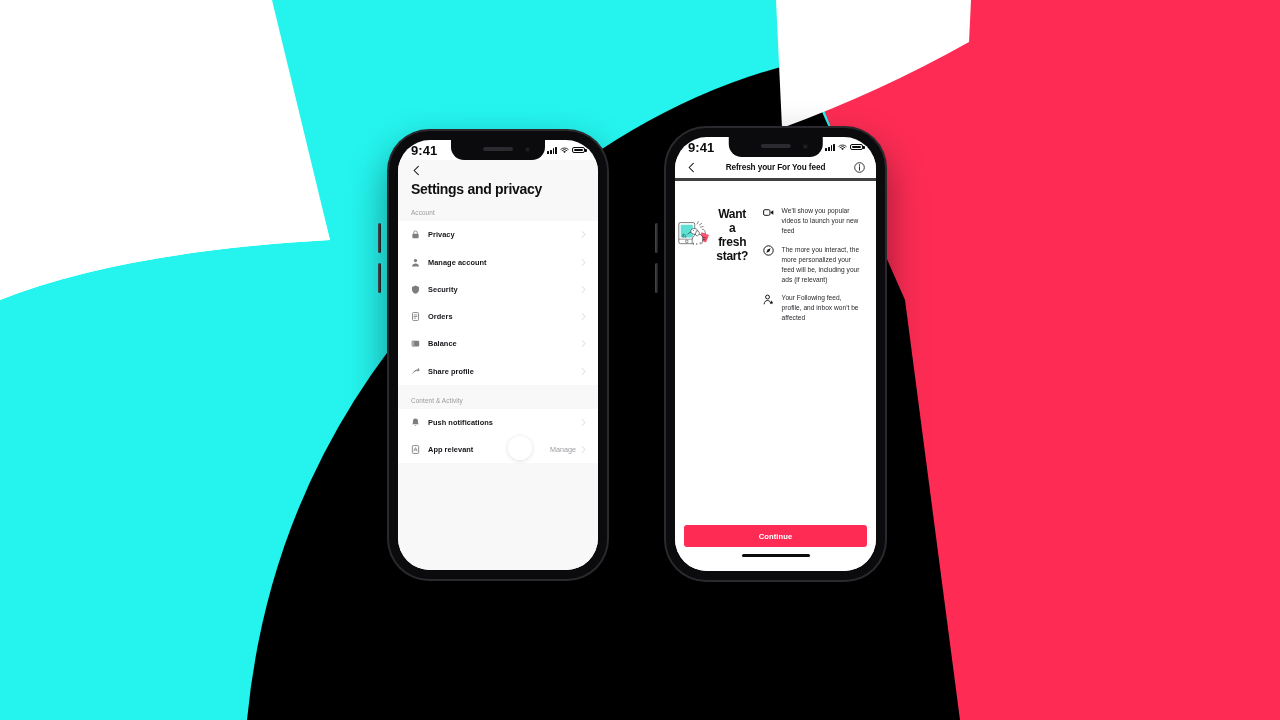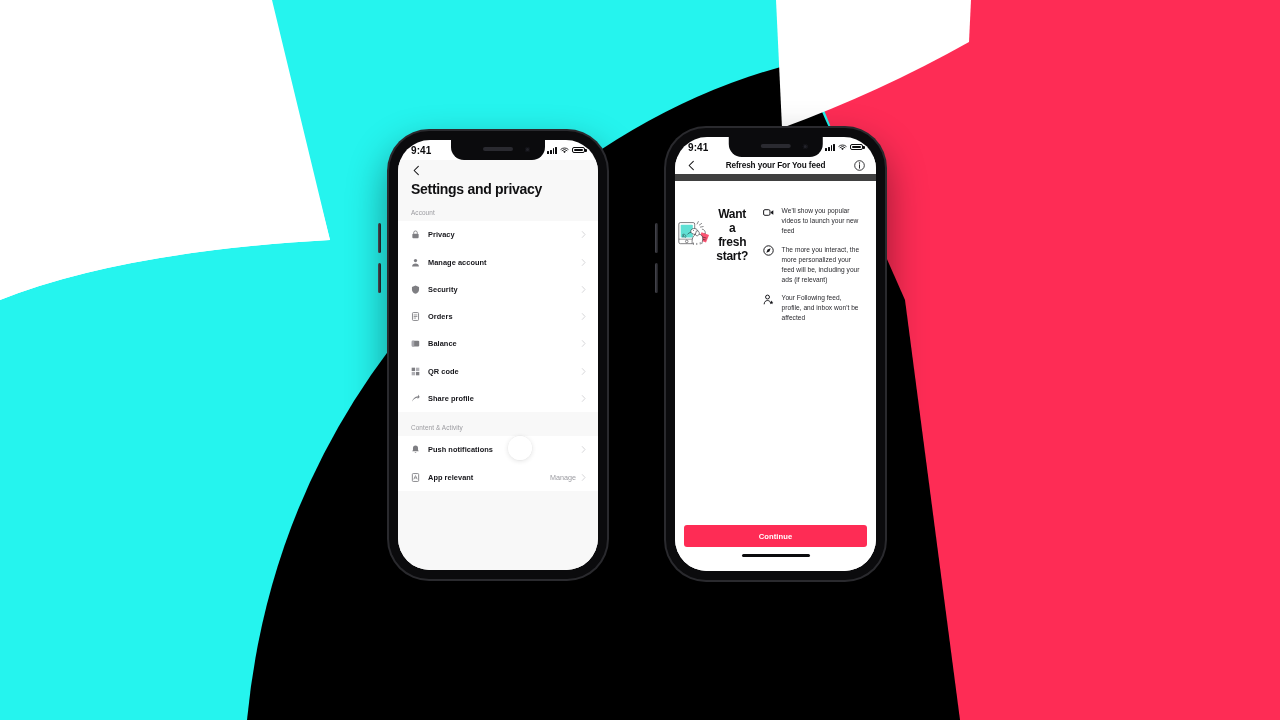--- a/index.html
+++ b/index.html
@@ -45,21 +45,21 @@
     border-bottom-left-radius:13px;border-bottom-right-radius:13px;z-index:6;
   }
   .notch .speaker{position:absolute;left:50%;top:7px;transform:translateX(-50%);
     width:30px;height:3.5px;border-radius:2px;background:#2a2a30;}
   .notch .cam{position:absolute;right:15px;top:6.5px;width:5px;height:5px;border-radius:50%;
     background:#23232a;box-shadow:inset 0 0 0 1px #101014;}
 
   
   .statusbar{position:relative;height:20px;display:flex;align-items:center;
     justify-content:space-between;padding:0 13px;box-sizing:border-box;z-index:7;}
-  .sb-time{font-size:10px;font-weight:700;color:#0b0b0d;letter-spacing:.1px;}
+  .sb-time{font-size:13px;font-weight:700;color:#0b0b0d;letter-spacing:.1px;}
   .sb-right{display:flex;align-items:center;gap:3px;}
   .ic-signal{display:flex;align-items:flex-end;gap:1px;height:7px;}
   .ic-signal i{display:block;width:1.7px;background:#0b0b0d;border-radius:.5px;}
   .ic-signal i:nth-child(1){height:2.5px}
   .ic-signal i:nth-child(2){height:4px}
   .ic-signal i:nth-child(3){height:5.5px}
   .ic-signal i:nth-child(4){height:7px}
   .ic-wifi{width:9px;height:7px;}
   .ic-batt{width:13px;height:6.5px;border:1px solid #0b0b0d;border-radius:2px;
     position:relative;box-sizing:border-box;padding:1px;}
@@ -83,21 +83,21 @@
   .row .val{font-size:7.2px;color:#9b9ba1;margin-right:4px;}
   .row .chev{width:7px;height:7px;display:block;opacity:.42;}
   .tap-dot{position:absolute;left:110px;top:276px;width:24px;height:24px;border-radius:50%;
     background:rgba(255,255,255,.93);
     box-shadow:0 1px 5px rgba(0,0,0,.12),0 0 0 .5px rgba(0,0,0,.035);z-index:9;}
 
   
   .rf-body{position:absolute;left:0;right:0;top:20px;bottom:0;background:#fff;
     display:flex;flex-direction:column;}
   .rf-nav{display:flex;align-items:center;height:24px;padding:0 11px;box-sizing:border-box;
-    border-bottom:7px solid #404040;flex:0 0 auto;}
+    border-bottom:3px solid #404040;flex:0 0 auto;}
   .rf-nav .navtitle{flex:1;text-align:center;font-size:8.2px;font-weight:700;color:#101012;
     letter-spacing:-.1px;}
   .ic-info{width:11px;height:11px;display:block;}
   .rf-scroll{flex:1;display:flex;padding-top:12px;}
   .illus{width:118px;height:82px;margin:0 auto;display:block;}
   .rf-h1{text-align:center;font-size:12px;font-weight:700;color:#101012;
     margin:14px 0 0;letter-spacing:-.25px;}
   .bullets{padding:13px 14px 0 13px;display:flex;flex-direction:column;gap:8.5px;}
   .bullet{display:flex;align-items:flex-start;gap:8px;}
   .bullet .bico{width:11px;height:11px;flex:0 0 11px;margin-top:.5px;display:block;}
@@ -218,32 +218,20 @@
             <svg class="ico" viewBox="0 0 16 16">
               <rect x="1.4" y="3" width="13.2" height="10.2" rx="1.8" fill="#5a5a60"></rect>
               <rect x="1.4" y="3" width="4.4" height="10.2" fill="#8e8e95"></rect>
             </svg>
             <span class="lbl">Balance</span>
             <svg class="chev" viewBox="0 0 8 12">
               <path d="M2 1 6.6 6 2 11" stroke="#77777e" stroke-width="1.2" fill="none" stroke-linecap="round" stroke-linejoin="round"></path>
             </svg>
           </div>
 
-          <div class="row">
-            <svg class="ico" viewBox="0 0 16 16">
-              <rect x="1.2" y="1.2" width="6" height="6" fill="#5a5a60"></rect>
-              <rect x="8.8" y="1.2" width="6" height="6" fill="#9a9aa1"></rect>
-              <rect x="1.2" y="8.8" width="6" height="6" fill="#9a9aa1"></rect>
-              <rect x="8.8" y="8.8" width="6" height="6" fill="#5a5a60"></rect>
-            </svg>
-            <span class="lbl">QR code</span>
-            <svg class="chev" viewBox="0 0 8 12">
-              <path d="M2 1 6.6 6 2 11" stroke="#77777e" stroke-width="1.2" fill="none" stroke-linecap="round" stroke-linejoin="round"></path>
-            </svg>
-          </div>
 
           <div class="row">
             <svg class="ico" viewBox="0 0 16 16">
               <path d="M1.6 13.8C3 8 7 4.6 12.6 3.9l-.2-3 3.1 4.6-3.8 3.4.2-2.7C8.2 6.7 4.3 9.3 1.6 13.8Z" fill="#5a5a60"></path>
             </svg>
             <span class="lbl">Share profile</span>
             <svg class="chev" viewBox="0 0 8 12">
               <path d="M2 1 6.6 6 2 11" stroke="#77777e" stroke-width="1.2" fill="none" stroke-linecap="round" stroke-linejoin="round"></path>
             </svg>
           </div>

